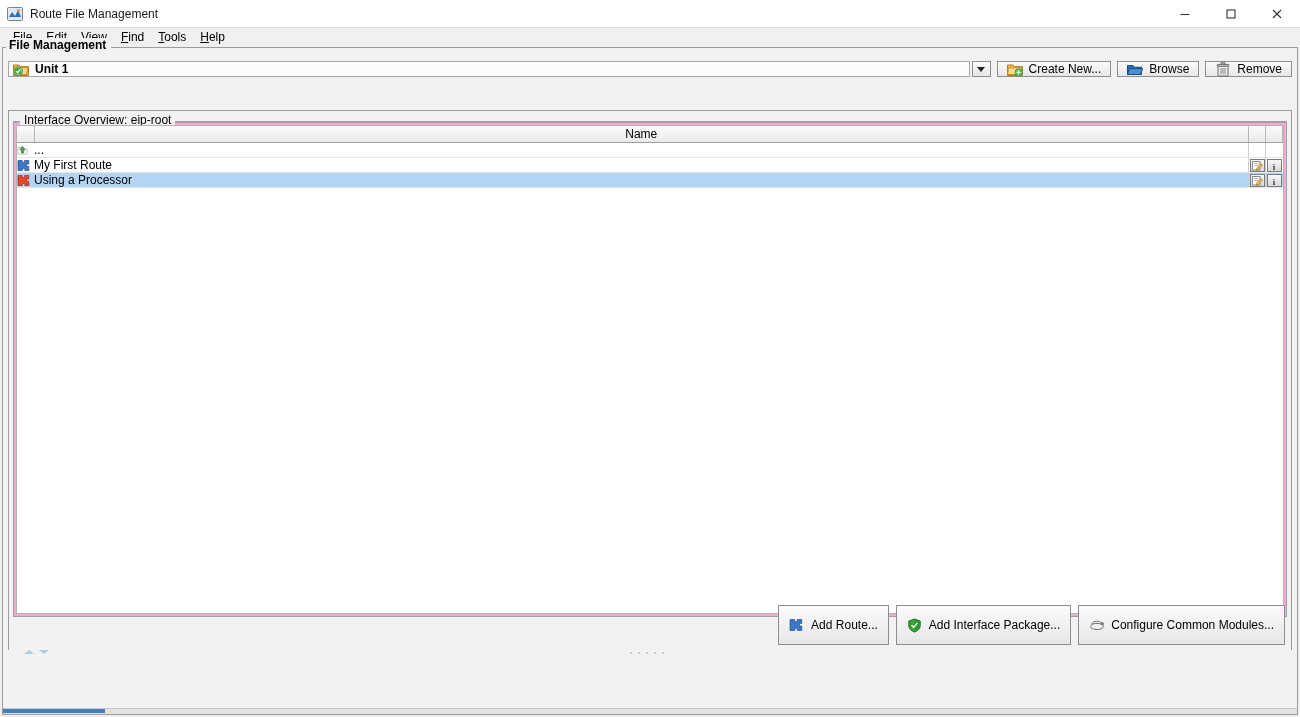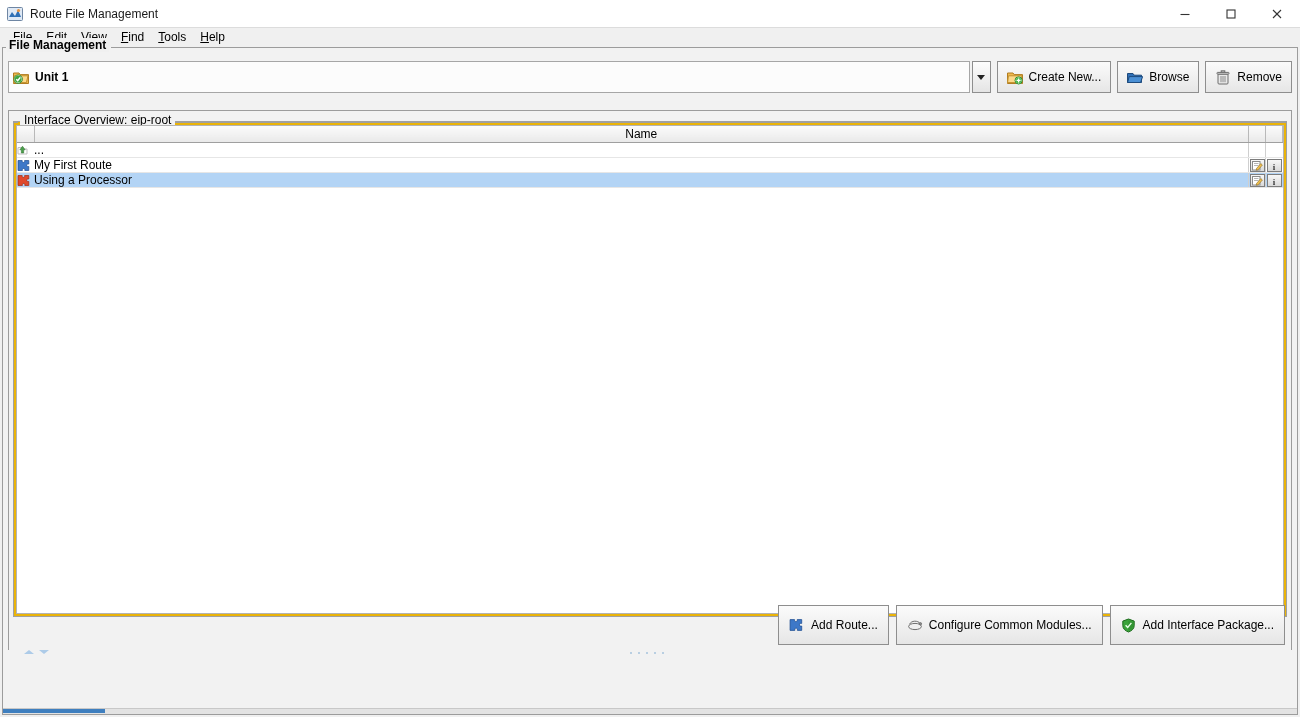--- a/index.html
+++ b/index.html
@@ -100,21 +100,21 @@
     position: absolute; left: 0; top: 0; width: 3px; height: 1px; background: #9c9c9c;
   }
   .group-topborder-r {
     position: absolute; right: 0; top: 0; left: 108px; height: 1px; background: #9c9c9c;
   }
 
   
   .unitrow {
     position: absolute;
     left: 5px; right: 5px; top: 14px;
-    height: 32px;
+    height: 16px;
     display: flex;
     align-items: stretch;
   }
   .unitbox {
     flex: 1 1 auto;
     border: 1px solid #a6a6a6;
     background: #fcfcfc;
     display: flex;
     align-items: center;
     padding-left: 4px;
@@ -174,21 +174,21 @@
     left: 5px; right: 5px;
     top: 63px;
     bottom: 63px;
     border: 1px solid #9c9c9c;
     background: #f2f2f2;
   }
   .overview-group {
     position: absolute;
     left: 4px; right: 4px; top: 10px; bottom: 33px;
     border: 1px solid #a0a0a0;
-    background: #eab308;
+    background: #f9a8d4;
   }
   .overview-title {
     position: absolute;
     left: 6px; top: -9px;
     background: #f2f2f2;
     padding: 0 4px;
     font-size: 12px;
     color: #000;
   }
   .ov-top-l { position: absolute; left:0; top:0; width:4px; height:1px; background:#a0a0a0; }
@@ -537,39 +537,39 @@
         <span class="bi">
           <svg width="14" height="14" viewBox="0 0 13 13">
             <path d="M1 1.5 L5.2 1.5 L5.2 2.6 A1.3 1.3 0 0 0 7.6 2.6 L7.6 1.5 L11.8 1.5 L11.8 5 L10.6 5 A1.3 1.3 0 0 0 10.6 7.5 L11.8 7.5 L11.8 11.5 L7.8 11.5 L7.8 10.2 A1.3 1.3 0 0 0 5.4 10.2 L5.4 11.5 L1 11.5 Z" fill="#3d78c8" stroke="#1e4c8f" stroke-width="0.7"></path>
           </svg>
         </span>
         <span>Add Route...</span>
       </div>
 
       <div class="pbtn">
         <span class="bi">
+          <svg width="15" height="15" viewBox="0 0 15 15">
+            <path d="M7.5 1 L13.2 3.1 L13.2 7.6 C13.2 10.7 10.8 12.8 7.5 14 C4.2 12.8 1.8 10.7 1.8 7.6 L1.8 3.1 Z" fill="#3aa33a" stroke="#1d6b1d"></path>
+            <path d="M7.5 2.4 L12 4.1 L12 7.6 C12 10 10.1 11.8 7.5 12.7 Z" fill="#2e8b2e" opacity="0.6"></path>
+            <path d="M4.6 7.2 L6.7 9.4 L10.4 4.9" fill="none" stroke="#eaffea" stroke-width="1.4"></path>
+          </svg>
+        </span>
+        <span>Add Interface Package...</span>
+      </div>
+
+      <div class="pbtn">
+        <span class="bi">
           <svg width="16" height="14" viewBox="0 0 16 14">
             <ellipse cx="8" cy="8.5" rx="6.4" ry="3.1" fill="none" stroke="#6e6e6e" stroke-width="1"></ellipse>
             <path d="M2.6 6.2 C4.2 2.4 11 2.2 13.2 5.6" fill="none" stroke="#6e6e6e" stroke-width="1"></path>
             <circle cx="13.4" cy="5.8" r="1.2" fill="#8f8f8f" stroke="#5d5d5d" stroke-width="0.7"></circle>
           </svg>
         </span>
         <span>Configure Common Modules...</span>
       </div>
-
-      <div class="pbtn">
-        <span class="bi">
-          <svg width="15" height="15" viewBox="0 0 15 15">
-            <path d="M7.5 1 L13.2 3.1 L13.2 7.6 C13.2 10.7 10.8 12.8 7.5 14 C4.2 12.8 1.8 10.7 1.8 7.6 L1.8 3.1 Z" fill="#3aa33a" stroke="#1d6b1d"></path>
-            <path d="M7.5 2.4 L12 4.1 L12 7.6 C12 10 10.1 11.8 7.5 12.7 Z" fill="#2e8b2e" opacity="0.6"></path>
-            <path d="M4.6 7.2 L6.7 9.4 L10.4 4.9" fill="none" stroke="#eaffea" stroke-width="1.4"></path>
-          </svg>
-        </span>
-        <span>Add Interface Package...</span>
-      </div>
     </div>
   </div>
 
   <div class="splitter">
     <div class="spl-arrows">
       <span class="spl-up"></span>
       <span class="spl-dn"></span>
     </div>
     <div class="spl-grip">
       <i></i>

